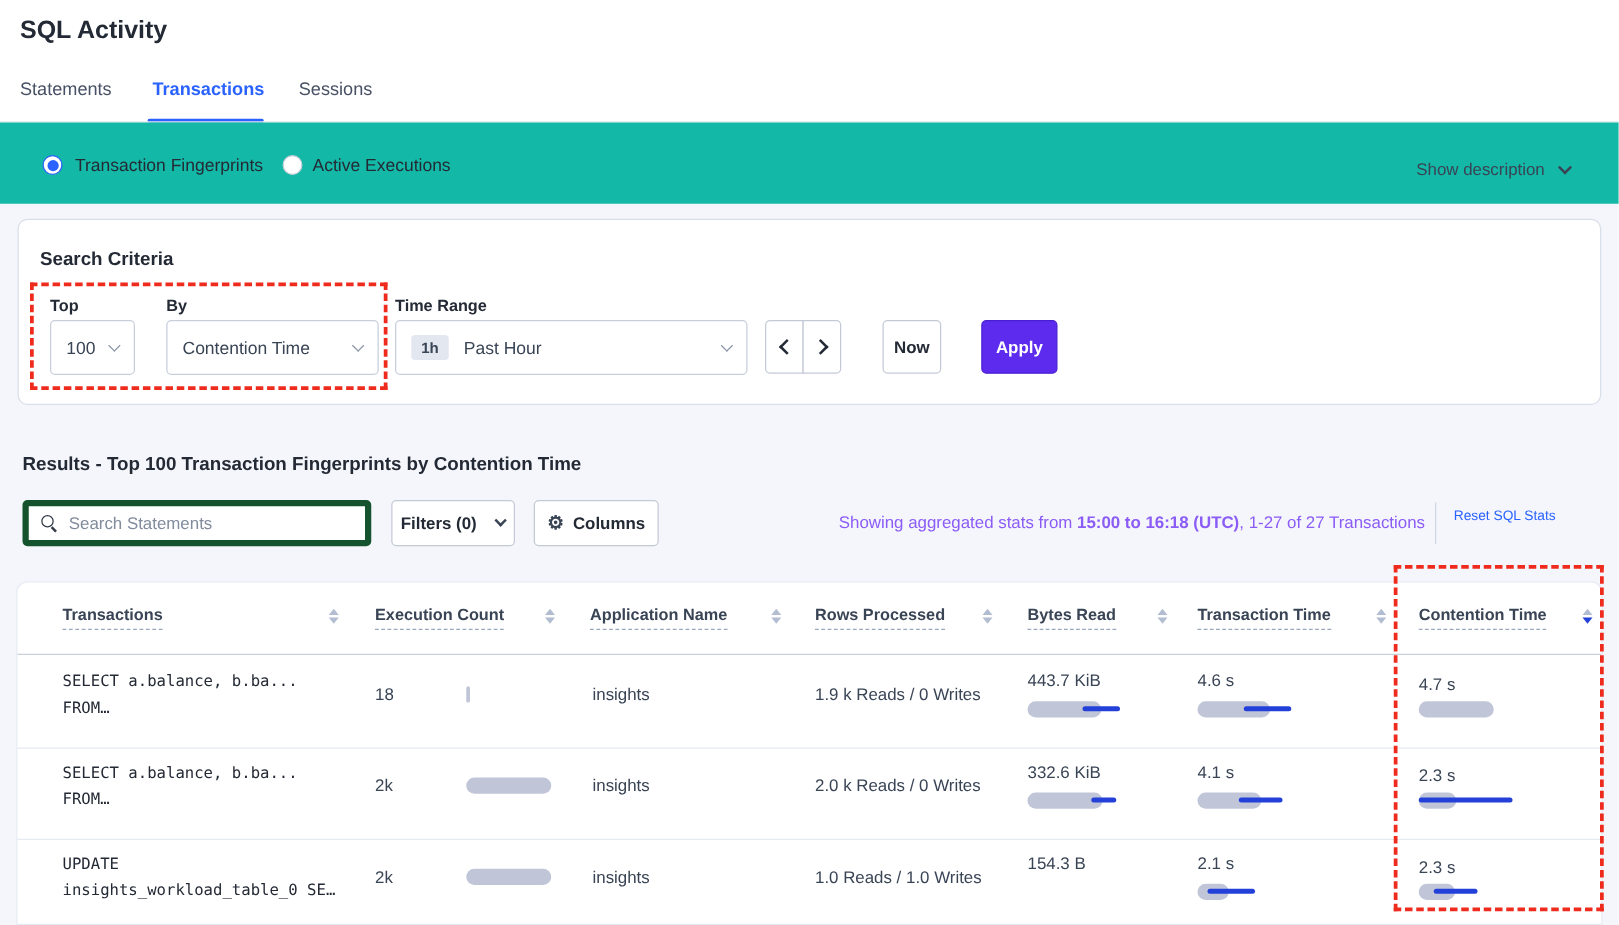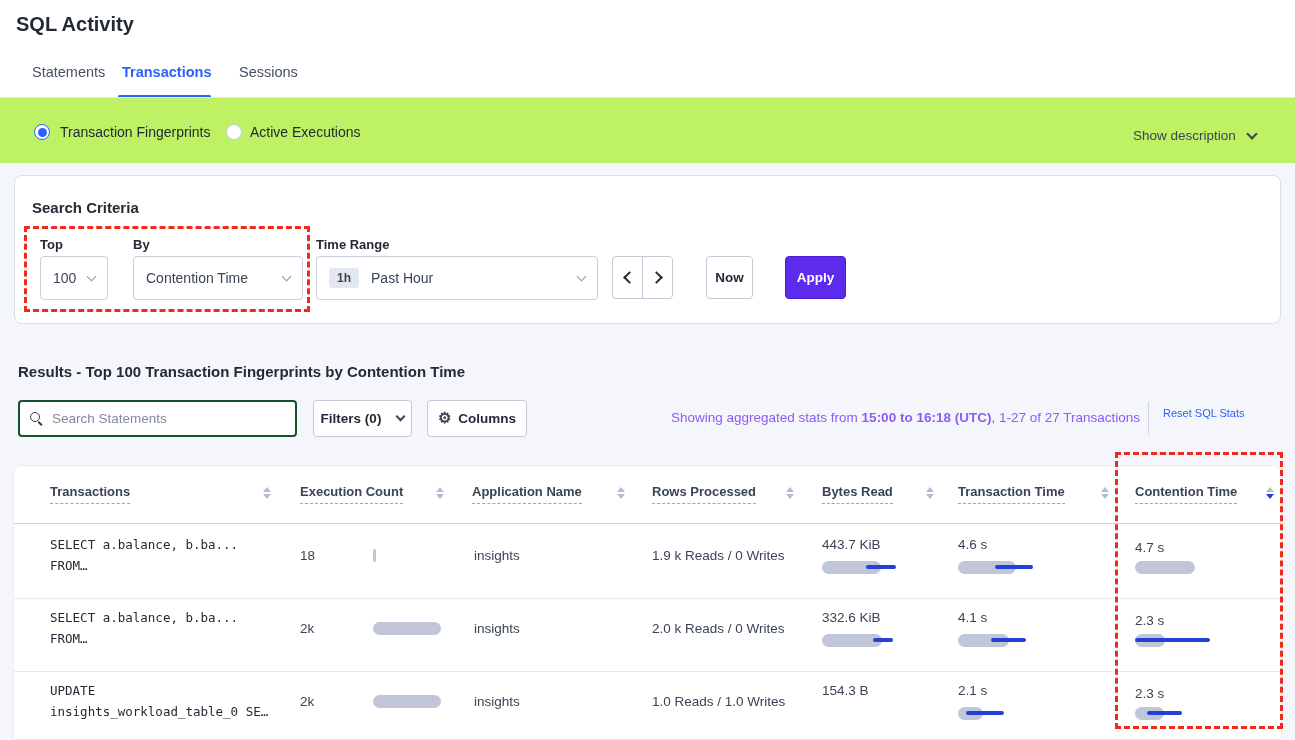--- a/index.html
+++ b/index.html
@@ -9,21 +9,21 @@
   .abs { position:absolute; }
 
   
   .title { left:16px; top:13px; font-size:20px; font-weight:700; color:#242a35; }
   .tab { top:64px; font-size:14.5px; color:#475064; cursor:pointer; }
   .tab.active { color:#2962ff; font-weight:700; }
   .tabs-rule { left:0; top:97px; width:1295px; height:1px; background:#e3e7ee; }
   .tab-underline { left:118px; top:95px; width:93px; height:3px; background:#2962ff; border-radius:2px; }
 
   
-  .toggle-bar { left:0; top:98px; width:1295px; height:65px; background:#bef264; }
+  .toggle-bar { left:0; top:98px; width:1295px; height:65px; background:#14b8a6; }
   .radio-outer { width:16px; height:16px; border-radius:50%; border:1.5px solid #2962ff; background:#fff; position:relative; }
   .radio-outer .dot { position:absolute; left:2.5px; top:2.5px; width:9px; height:9px; border-radius:50%; background:#2962ff; }
   .radio-outer.off { border-color:#c6cdd9; }
   .radio-label { font-size:14px; color:#242a35; }
   .chev { display:inline-block; width:8px; height:8px; border-right:2px solid #394455; border-bottom:2px solid #394455; transform:rotate(45deg); }
   .chev.light { border-color:#8a94a6; width:7px; height:7px; border-width:1.5px; }
 
   
   .grey-bg { left:0; top:163px; width:1295px; height:577px; background:#f4f6fb; }
 
@@ -34,21 +34,21 @@
   .field-label { font-size:13px; font-weight:700; color:#242a35; }
   .selectbox { background:#fff; border:1px solid #c8cfdb; border-radius:4px; height:44px; display:flex; align-items:center; padding:0 12px; font-size:14px; color:#394455; cursor:pointer; }
   .selectbox .chev { margin-left:auto; }
   .chip { background:#e3e8f0; border-radius:3px; font-size:12px; font-weight:700; color:#394455; padding:3px 8px; margin-right:12px; }
   .btn { background:#fff; border:1px solid #c3cad6; border-radius:4px; display:flex; align-items:center; justify-content:center; font-size:13.5px; font-weight:700; color:#242a35; cursor:pointer; }
   .arrow-ic { display:inline-block; width:9px; height:9px; border-right:2.5px solid #242a35; border-bottom:2.5px solid #242a35; }
   .apply-btn { background:#5c2bee; border:1px solid #4a1fd4; border-radius:4px; color:#fff; font-size:13.5px; font-weight:700; display:flex; align-items:center; justify-content:center; cursor:pointer; }
 
   
   .results-heading { left:18px; top:363px; font-size:15px; font-weight:700; color:#242a35; }
-  .search-wrap { left:18px; top:400px; width:279px; height:37px; background:#fff; border:2px solid #14532d; border-radius:4px; display:flex; align-items:center; padding:0 10px; }
+  .search-wrap { left:18px; top:400px; width:279px; height:37px; background:#fff; border:5px solid #14532d; border-radius:4px; display:flex; align-items:center; padding:0 10px; }
   .search-wrap input { border:none; outline:none; flex:1; font-size:13.5px; color:#394455; font-family:"Liberation Sans", sans-serif; background:transparent; }
   .search-wrap input::placeholder { color:#818b9c; }
   .mag { position:relative; width:14px; height:14px; margin-right:8px; }
   .mag::before { content:""; position:absolute; left:0; top:0; width:8px; height:8px; border:1.8px solid #333b49; border-radius:50%; }
   .mag::after { content:""; position:absolute; left:9px; top:9px; width:5px; height:1.8px; background:#333b49; transform:rotate(45deg); transform-origin:0 0; }
   .stats-line { left:500px; top:410px; width:640px; text-align:right; font-size:13.5px; color:#8b5cf6; }
   .stats-line b { font-weight:700; }
   .v-divider { left:1148px; top:402px; width:1px; height:33px; background:#d0d6e1; }
   .reset-link { left:1163px; top:407px; font-size:11px; color:#2962ff; font-weight:400; cursor:pointer; }
 
@@ -70,21 +70,21 @@
 
   
   .red-box { position:absolute; border:3.5px dashed #ee2b1c; background:transparent; pointer-events:none; z-index:20; }
 </style>
 </head>
 <body>
 
 <div class="page">
 
   <div class="abs title">SQL Activity</div>
-  <div class="abs tab" style="left:32px;">Statements</div>
+  <div class="abs tab" style="left:16px;">Statements</div>
   <div class="abs tab active" style="left:122px;">Transactions</div>
   <div class="abs tab" style="left:239px;">Sessions</div>
   <div class="abs tab-underline"></div>
   <div class="abs tabs-rule"></div>
 
   <div class="abs grey-bg"></div>
 
   <div class="abs toggle-bar">
     <div class="abs" style="left:34px;top:26px;display:flex;align-items:center;gap:10px;">
       <span class="radio-outer">

